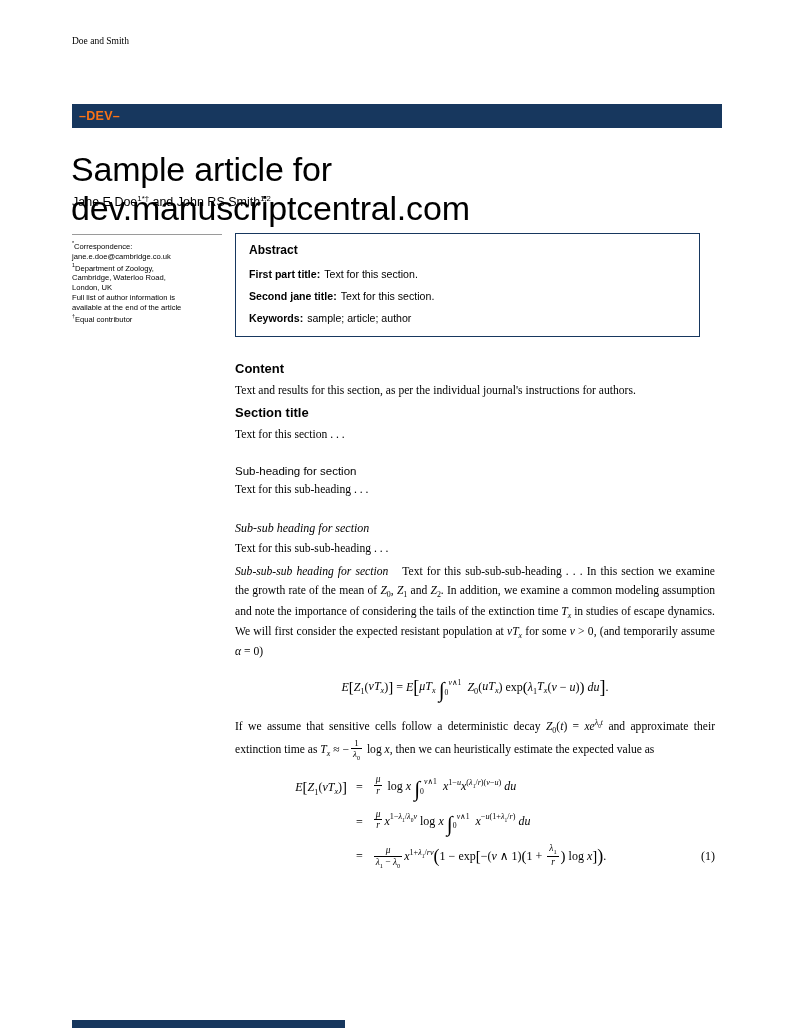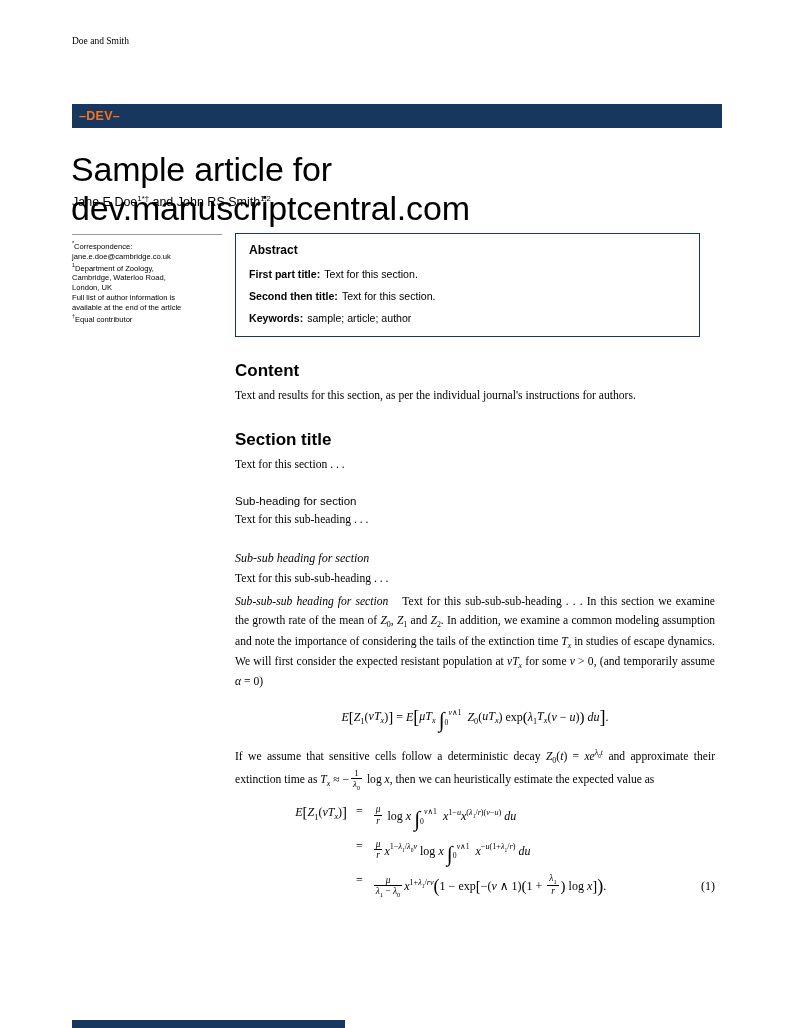--- a/index.html
+++ b/index.html
@@ -33,22 +33,22 @@
   .abstract{position:absolute;left:235px;top:233px;width:465px;box-sizing:border-box;
          border:1.6px solid var(--banner,#17375E);padding:9px 22px 11px 13px;
          font-family:"Liberation Sans",sans-serif;}
   .ab-head{font-weight:700;font-size:12px;margin:0 0 10px 0;}
   .ab-item{font-size:10.6px;margin:0 0 7.5px 0;line-height:1.35;}
   .ab-item:last-child{margin-bottom:0;}
   .ab-label{font-weight:700;margin-right:4px;}
 
   
   .main{position:absolute;left:235px;top:361px;width:480px;font-size:11.6px;}
-  .sec-h{font-family:"Liberation Sans",sans-serif;font-size:17px;font-weight:700;margin:0 0 5px 0;}
-  .sec-h.later{margin-top:25px;}
+  .sec-h{font-family:"Liberation Sans",sans-serif;font-size:13px;font-weight:700;margin:0 0 5px 0;}
+  .sec-h.later{margin-top:5px;}
   .sub-h{font-family:"Liberation Sans",sans-serif;font-size:11.5px;font-weight:400;margin:21px 0 3px 0;}
   .subsub-h{font-style:italic;font-size:12px;margin:21px 0 3px 0;}
   .body-p{margin:0;text-align:justify;line-height:1.66;}
   .p-runin{margin-top:4px;}
   .runin{font-style:italic;margin-right:14px;}
   .p-after{margin:4px 0 0 0;}
 
   
   .eq-display{margin:15px 0 13px 0;text-align:center;font-size:12px;line-height:1.2;}
   sub,sup{font-size:68%;}
@@ -57,21 +57,21 @@
   .frac .den{display:block;border-top:0.8px solid #000;padding:0 2px;}
   .int{font-size:1.8em;font-style:normal;vertical-align:-0.28em;}
   .ilim{display:inline-block;vertical-align:-0.55em;font-size:0.64em;line-height:1.25;text-align:left;margin-right:3px;}
   .ilim .up{display:block;margin-left:4px;}
   .ilim .lo{display:block;}
   .big{font-size:1.25em;vertical-align:-0.06em;}
   .bigg{font-size:1.5em;vertical-align:-0.12em;}
 
   
   .align{margin-top:12px;font-size:12px;}
-  .align-row{display:flex;position:relative;margin:7px 0;min-height:26px;}
+  .align-row{display:flex;align-items:center;position:relative;margin:7px 0;min-height:26px;}
   .align-lhs{width:112px;text-align:right;flex:0 0 112px;}
   .align-rel{padding:0 9px;flex:0 0 auto;}
   .align-rhs{flex:0 1 auto;}
   .eq-num{position:absolute;right:0;top:50%;transform:translateY(-50%);}
 
   
   .footer-bar{position:absolute;left:72px;bottom:0;width:273px;height:8px;background:var(--banner,#17375E);}
 </style>
 </head>
 <body>
@@ -97,21 +97,21 @@
     <span class="sline">available at the end of the article</span>
     <span class="sline"><sup>†</sup>Equal contributor</span>
   </div>
 
   <div class="abstract">
     <div class="ab-head">Abstract</div>
     <div class="ab-item">
       <span class="ab-label">First part title:</span><span>Text for this section.</span>
     </div>
     <div class="ab-item">
-      <span class="ab-label">Second then title:</span><span>Text for this section.</span>
+      <span class="ab-label">Second jane title:</span><span>Text for this section.</span>
     </div>
     <div class="ab-item">
       <span class="ab-label">Keywords:</span><span>sample; article; author</span>
     </div>
   </div>
 
   <div class="main">
 
     <div class="sec-h">Content</div>
     <p class="body-p">Text and results for this section, as per the individual journal's instructions for authors.</p>

